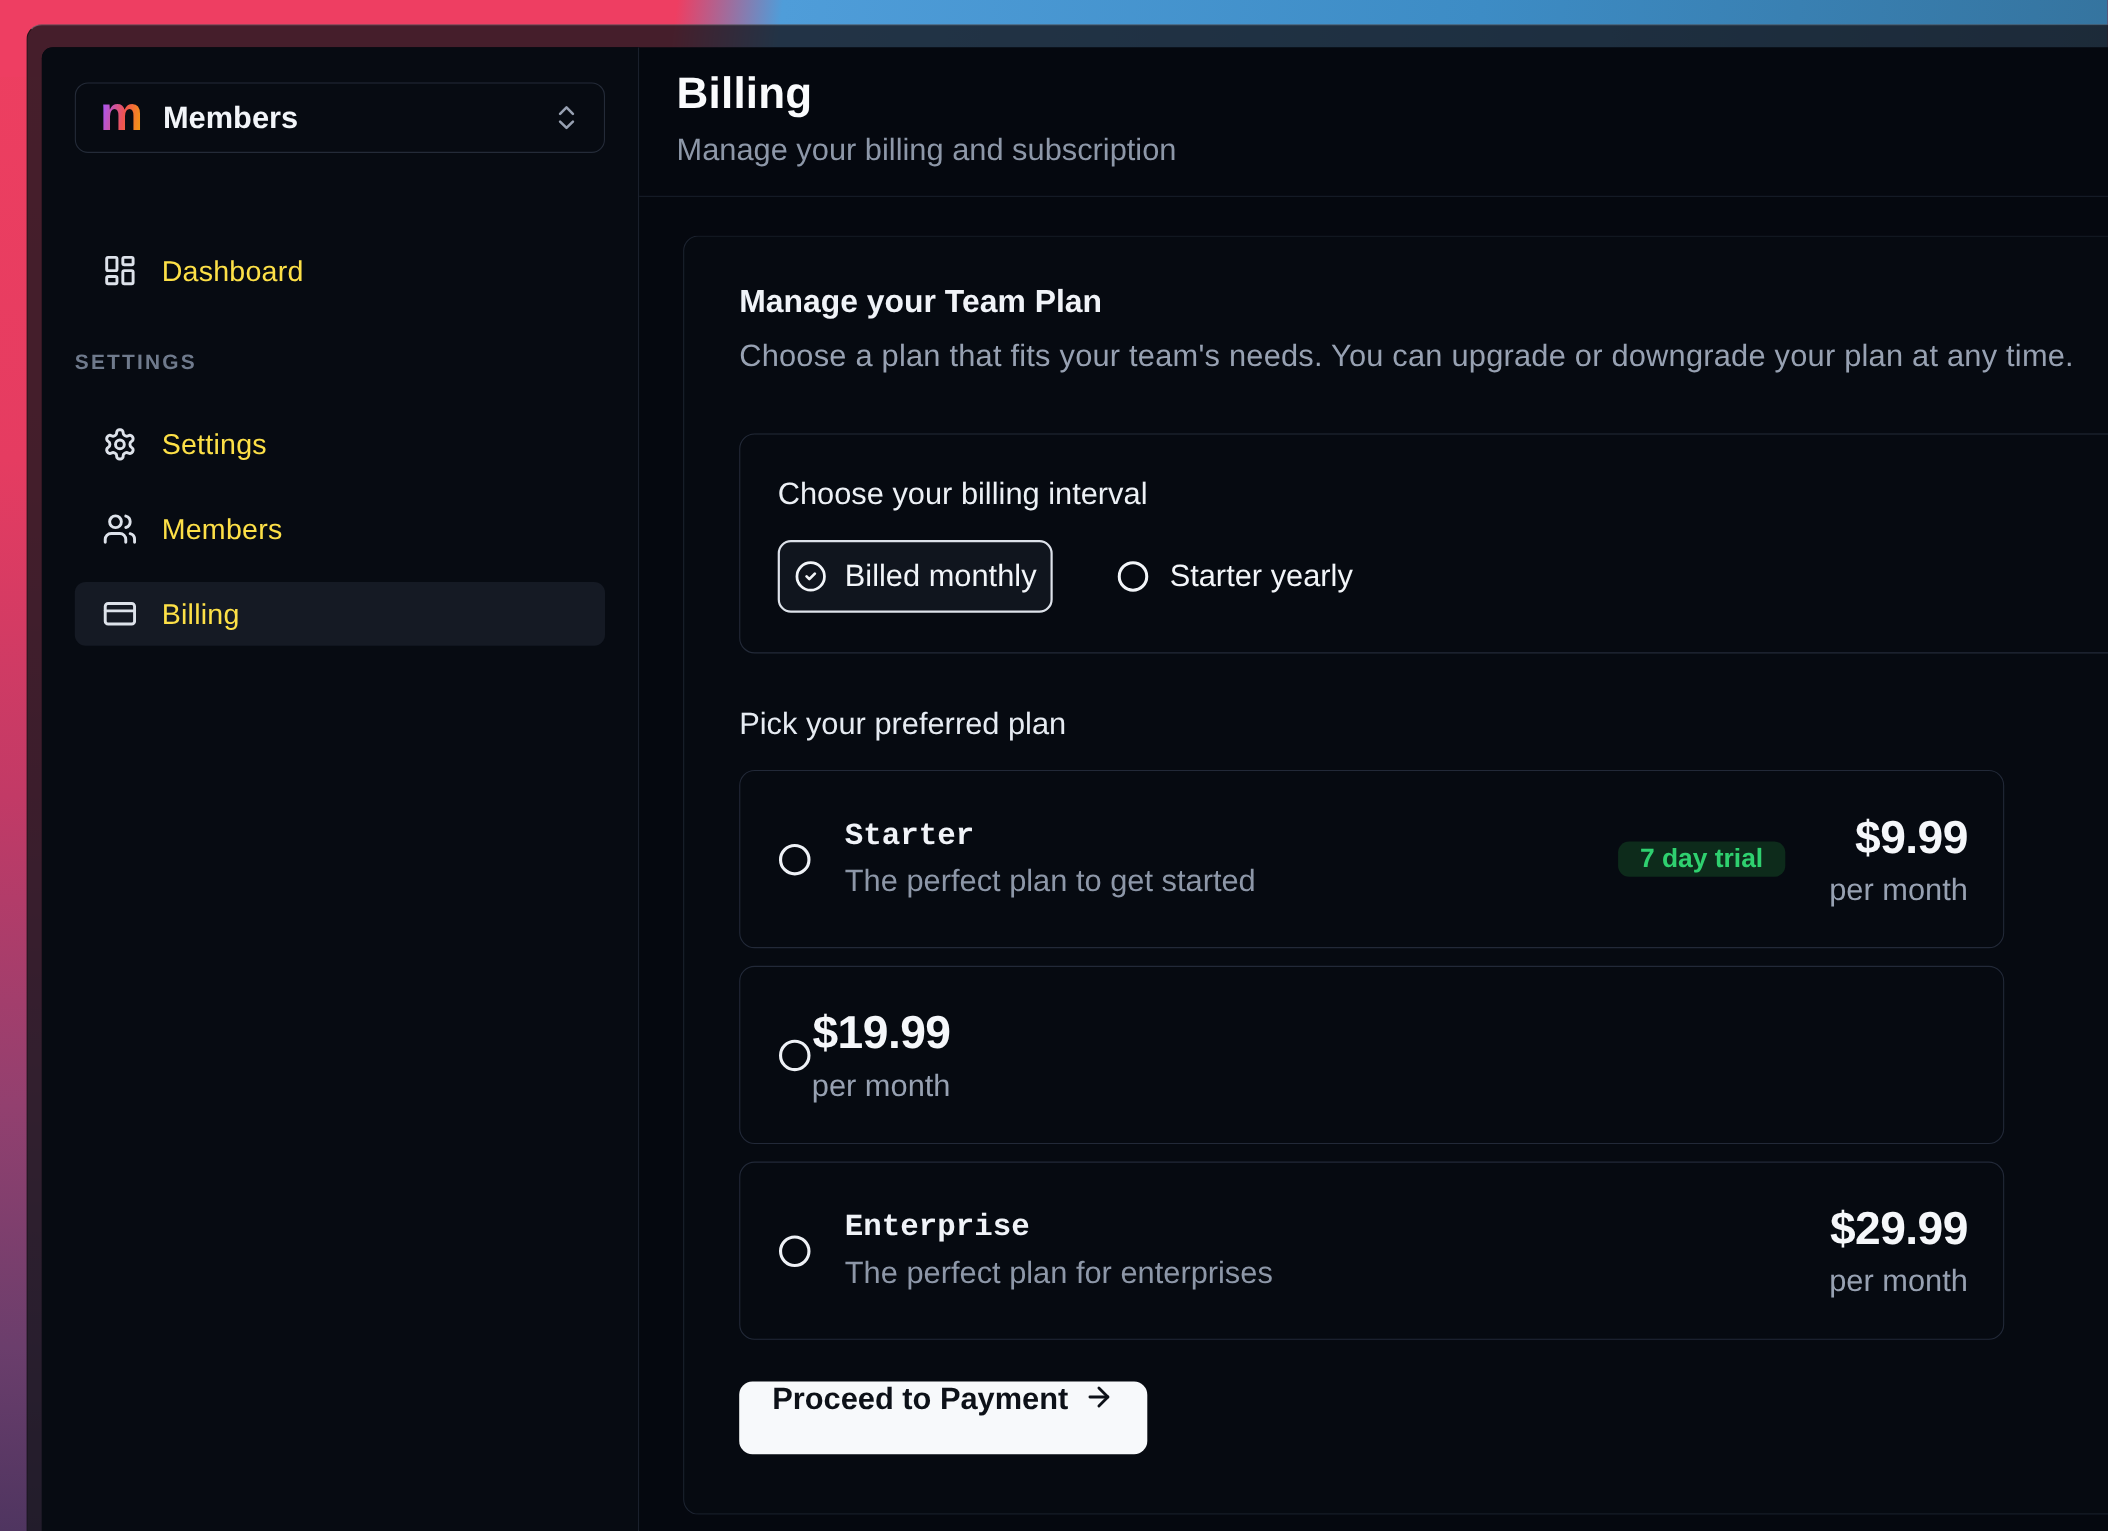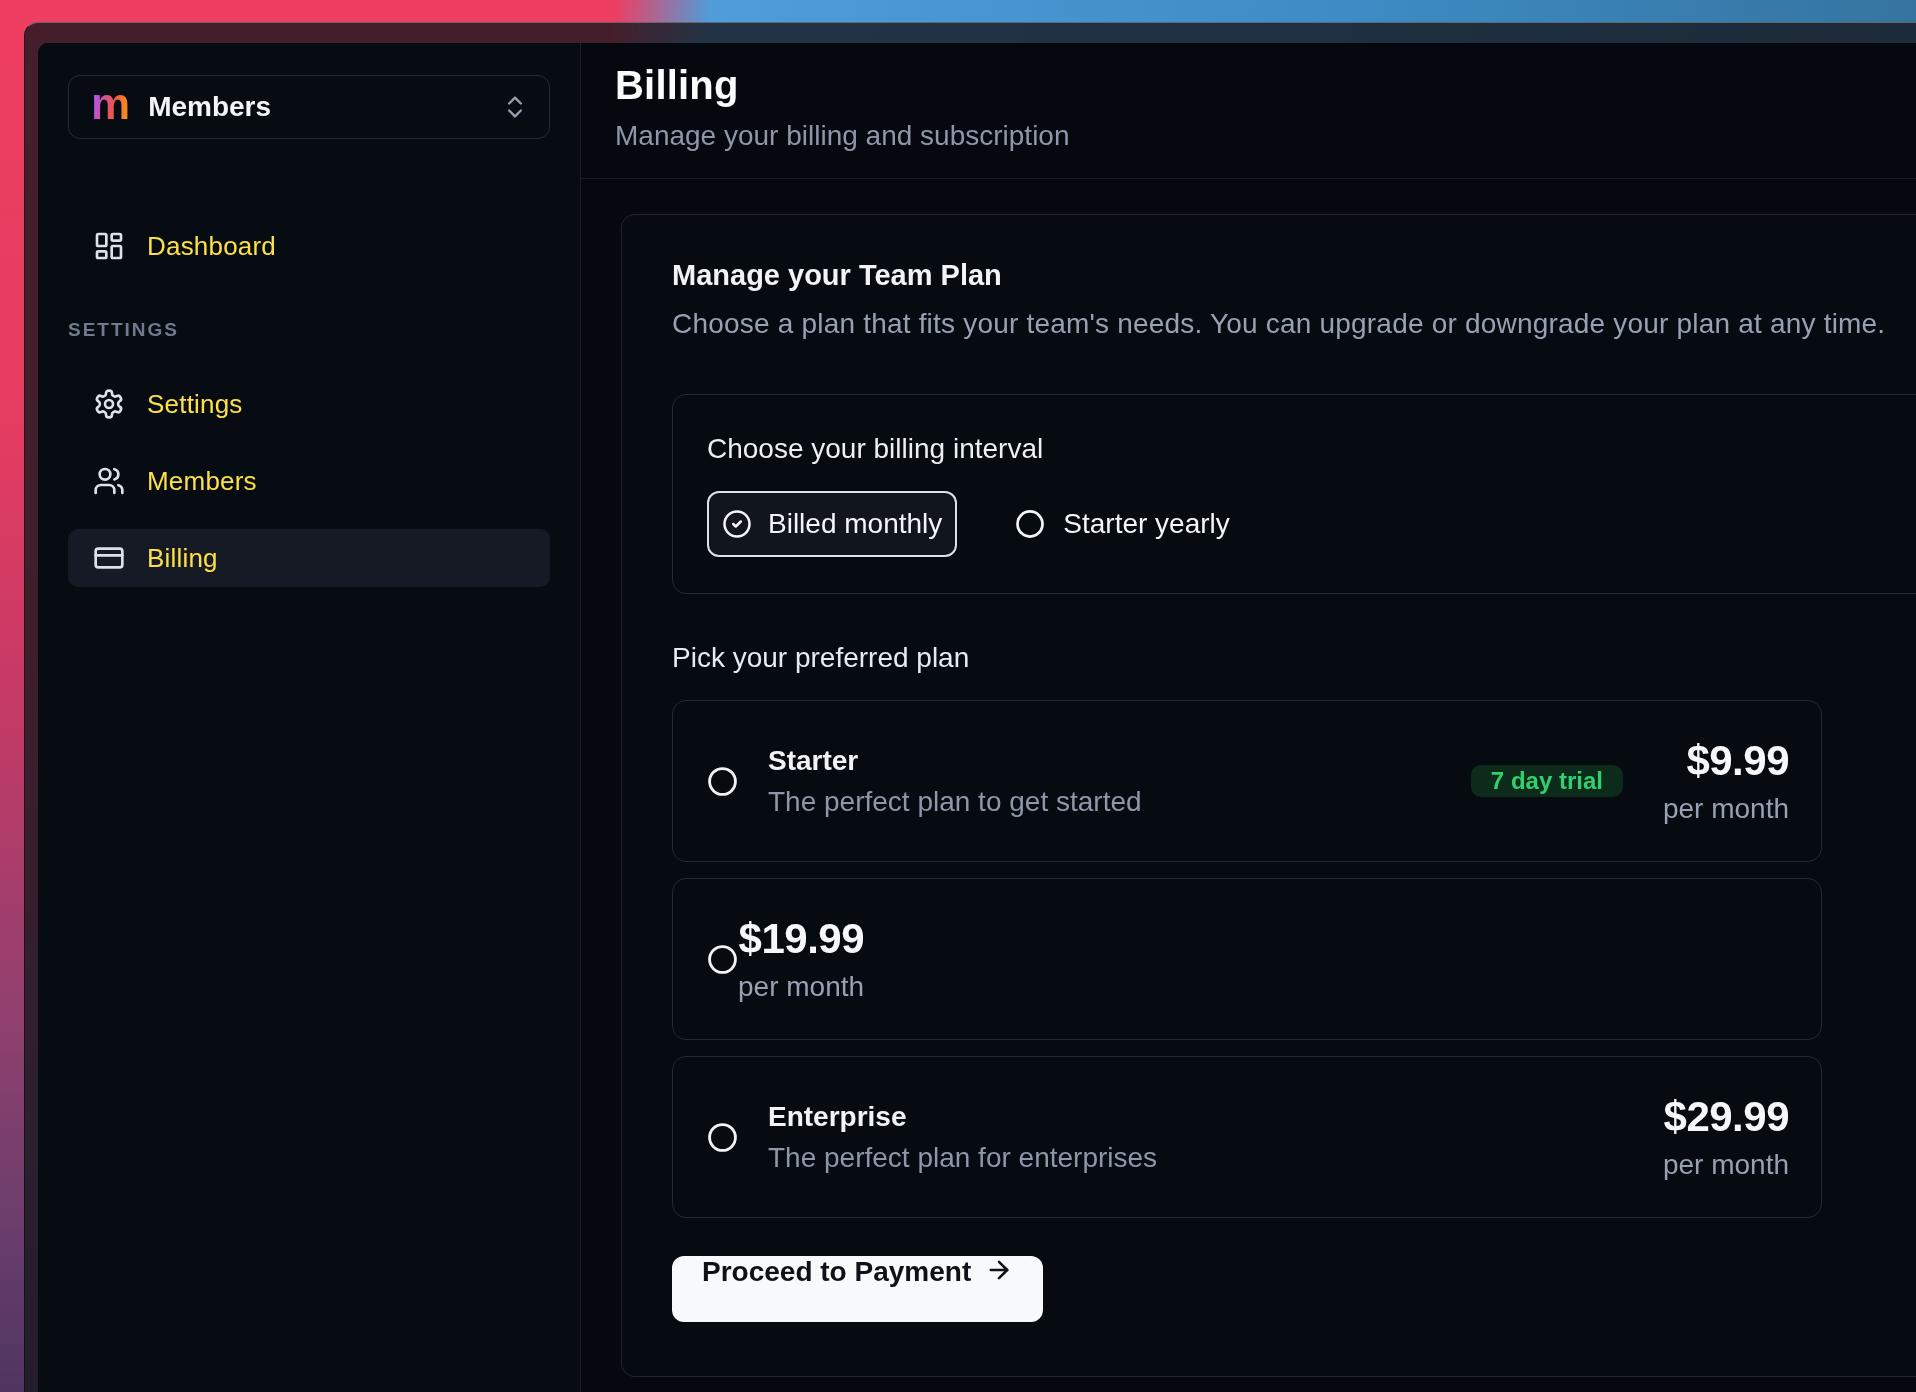--- a/index.html
+++ b/index.html
@@ -72,21 +72,21 @@
   .radio-label { font-size:28px; color:#f2f5f9; }
   .icon-circle { color:#f2f5f9; display:flex; }
 
   .pick-label { margin-top:48px; font-size:28px; font-weight:500; color:#e6ebf2; }
 
   .plan-row { margin-top:26px; width:1150px; height:162px; border:1px solid #222938;
     border-radius:14px; display:flex; align-items:center; padding:0 32px 0 34px; cursor:pointer; }
   .plan-row + .plan-row { margin-top:16px; }
   .plan-radio { color:#eef1f6; display:flex; flex:0 0 auto; cursor:pointer; }
   .plan-text { margin-left:30px; flex:1; min-width:0; }
-  .plan-name { font-size:28px; font-weight:600; color:#f0f3f8; }
+  .plan-name { font-size:28px; font-weight:600; color:#f0f3f8;font-family:Liberation Mono, monospace; }
   .plan-desc { margin-top:9px; font-size:28px; color:#8d97a8; }
   .plan-badge { margin-right:40px; padding:2px 20px; border-radius:10px;
     background:var(--badge-bg,#0d2b1b); color:var(--badge-text,#2fd06f);
     font-size:24px; font-weight:600; }
   .plan-price-block { text-align:right; }
   .plan-price { font-size:42px; font-weight:700; color:#f5f7fa; letter-spacing:-.5px; }
   .plan-period { margin-top:8px; font-size:28px; color:#97a1b2; }
 
   .submit-btn { margin-top:38px; height:66px; border:none; border-radius:12px;
     background:var(--button-bg,#f7f9fb); color:var(--button-text,#0d1118);

